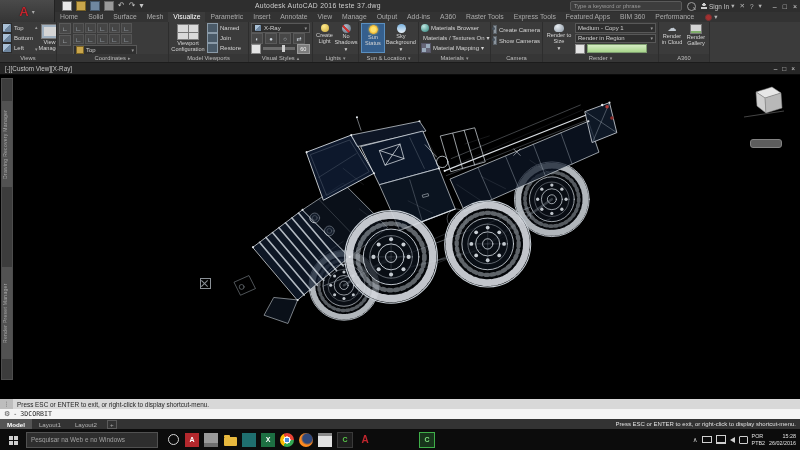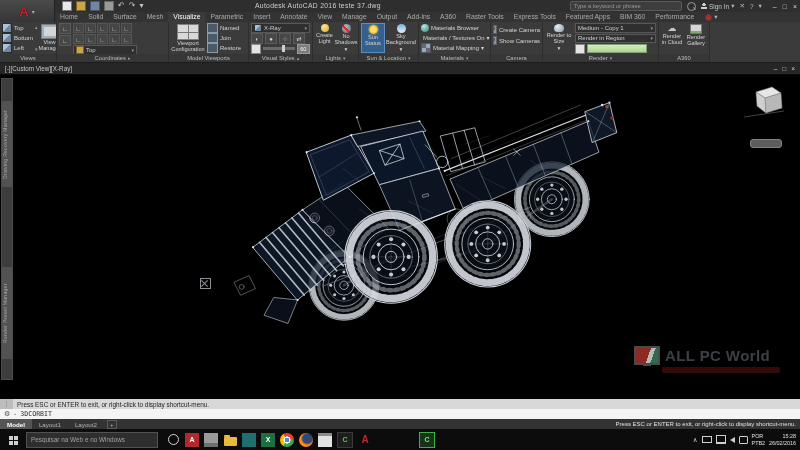--- a/index.html
+++ b/index.html
@@ -649,27 +649,20 @@
   <svg class="abs" style="left:744px;top:22px;" width="40" height="34" viewBox="0 0 40 34">
     <polygon points="12,8 28,3 37,9 21,14" fill="#e6e6e6" stroke="#8a8a8a" stroke-width="0.5"></polygon>
     <polygon points="12,8 21,14 22,29 13,22" fill="#cfcfcf" stroke="#8a8a8a" stroke-width="0.5"></polygon>
     <polygon points="21,14 37,9 38,24 22,29" fill="#b8b8b8" stroke="#8a8a8a" stroke-width="0.5"></polygon>
     <line x1="0" y1="33" x2="40" y2="27" stroke="#555" stroke-width="0.8"></line>
   </svg>
   <div class="abs navpill"></div>
 
   <div class="abs orbit"></div>
 
-  <div class="abs wm">
-    <div class="wm-row">
-      <span class="wm-logo"></span>
-      <span class="wm-title">ALL PC World</span>
-    </div>
-    <div class="wm-sub"></div>
-  </div>
 </div>
 
 <div class="abs cmdhist">
   <span class="cmdgrip">⋮</span>
   <span style="margin-left:4px;">Press ESC or ENTER to exit, or right-click to display shortcut-menu.</span>
 </div>
 <div class="abs cmdline">
   <span class="cmdwrench">⚙</span>
   <span>-</span>
   <span>3DCORBIT</span>

